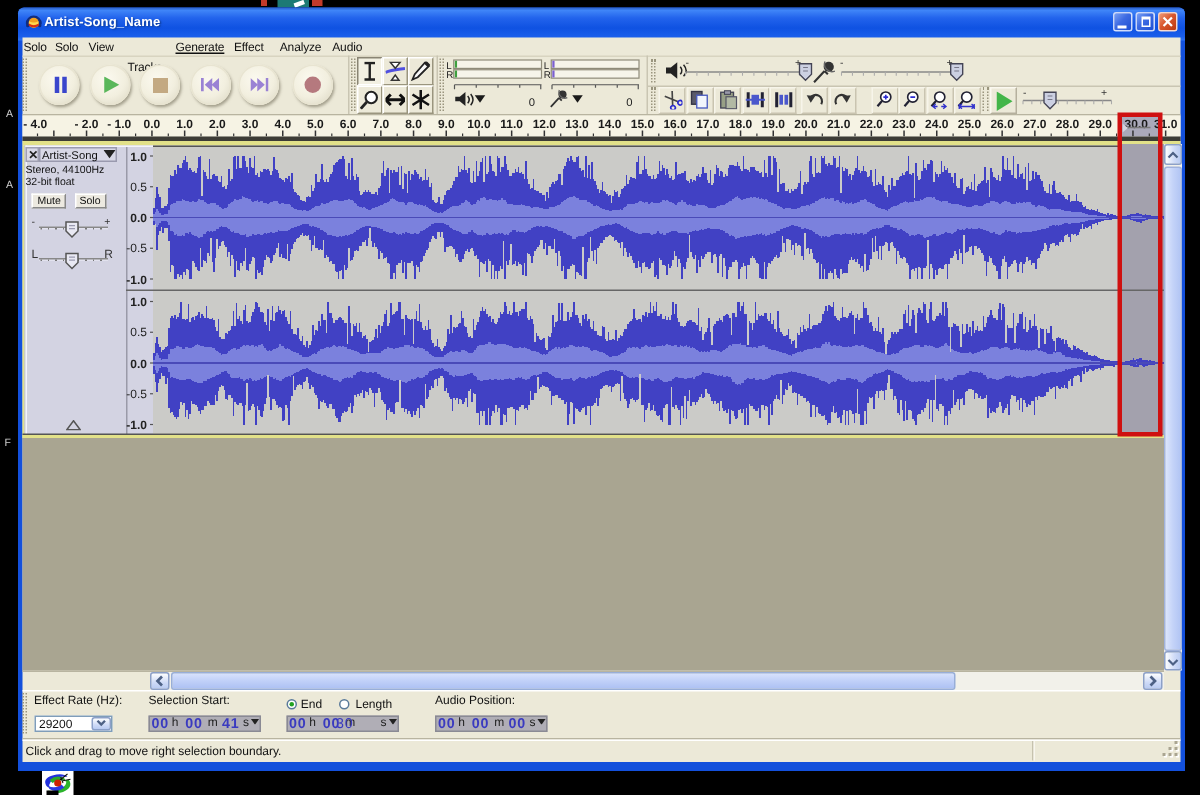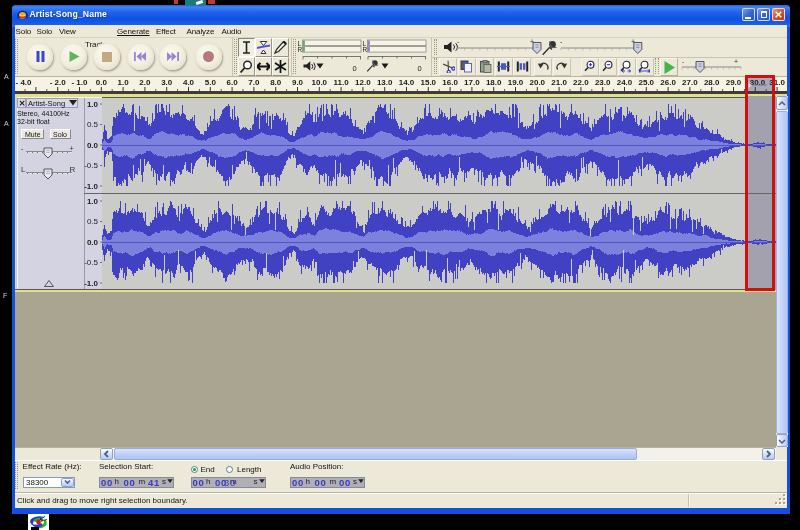--- a/index.html
+++ b/index.html
@@ -468,21 +468,21 @@
 <div style="position:absolute;left:776px;top:434px;width:11.5px;height:13px;background:linear-gradient(90deg,#fdfefe,#cfdbf7 60%,#b9cbf2);border:1px solid #8ca0c8;border-radius:2px;"></div>
 <svg style="position:absolute;left:778px;top:438px;" width="8" height="7" viewBox="0 0 8 7">
     <path d="M1 2 L4 5 L7 2" stroke="#4d6185" stroke-width="1.5" fill="none"></path>
   </svg>
 <div style="position:absolute;left:15px;top:460px;width:772px;height:1px;background:#fff;"></div>
 <div style="position:absolute;left:15px;top:462px;width:3px;height:27px;border-left:1px dotted #9a957e;border-right:1px dotted #9a957e;"></div>
 <div style="position:absolute;left:22.6px;top:463px;font-size:8px;color:#111;font-weight:normal;white-space:nowrap;line-height:1;">Effect Rate (Hz):</div>
 <div style="position:absolute;left:99px;top:463px;font-size:8px;color:#111;font-weight:normal;white-space:nowrap;line-height:1;">Selection Start:</div>
 <div style="position:absolute;left:290px;top:463px;font-size:8px;color:#111;font-weight:normal;white-space:nowrap;line-height:1;">Audio Position:</div>
 <div style="position:absolute;left:22.6px;top:476.7px;width:52px;height:11px;background:#fff;border:1px solid #7f9db9;"></div>
-<div style="position:absolute;left:26px;top:478.5px;font-size:8px;color:#111;font-weight:normal;white-space:nowrap;line-height:1;">38300</div>
+<div style="position:absolute;left:26px;top:478.5px;font-size:8px;color:#111;font-weight:normal;white-space:nowrap;line-height:1;">29200</div>
 <div style="position:absolute;left:61px;top:477.7px;width:12.6px;height:9px;background:linear-gradient(180deg,#fdfefe,#cfdbf7 60%,#b9cbf2);border:1px solid #8ca0c8;border-radius:2px;"></div>
 <svg style="position:absolute;left:64px;top:479px;" width="7" height="6" viewBox="0 0 7 6">
     <path d="M1 1.5 L3.5 4 L6 1.5" stroke="#4d6185" stroke-width="1.6" fill="none"></path>
   </svg>
 <div style="position:absolute;left:190.5px;top:465.5px;width:7px;height:7px;border-radius:50%;border:1px solid #5a7a9a;background:#fff;"></div>
 <div style="position:absolute;left:192.5px;top:467.5px;width:3px;height:3px;border-radius:50%;background:#21a121;"></div>
 <div style="position:absolute;left:200.5px;top:465.5px;font-size:8px;color:#111;font-weight:normal;white-space:nowrap;line-height:1;">End</div>
 <div style="position:absolute;left:226.0px;top:465.5px;width:7px;height:7px;border-radius:50%;border:1px solid #5a7a9a;background:#fff;"></div>
 <div style="position:absolute;left:237px;top:465.5px;font-size:8px;color:#111;font-weight:normal;white-space:nowrap;line-height:1;">Length</div>
 <div style="position:absolute;left:99px;top:476.5px;width:75px;height:11px;background:#b0aeb6;border:1px solid #8a8a94;"></div>

